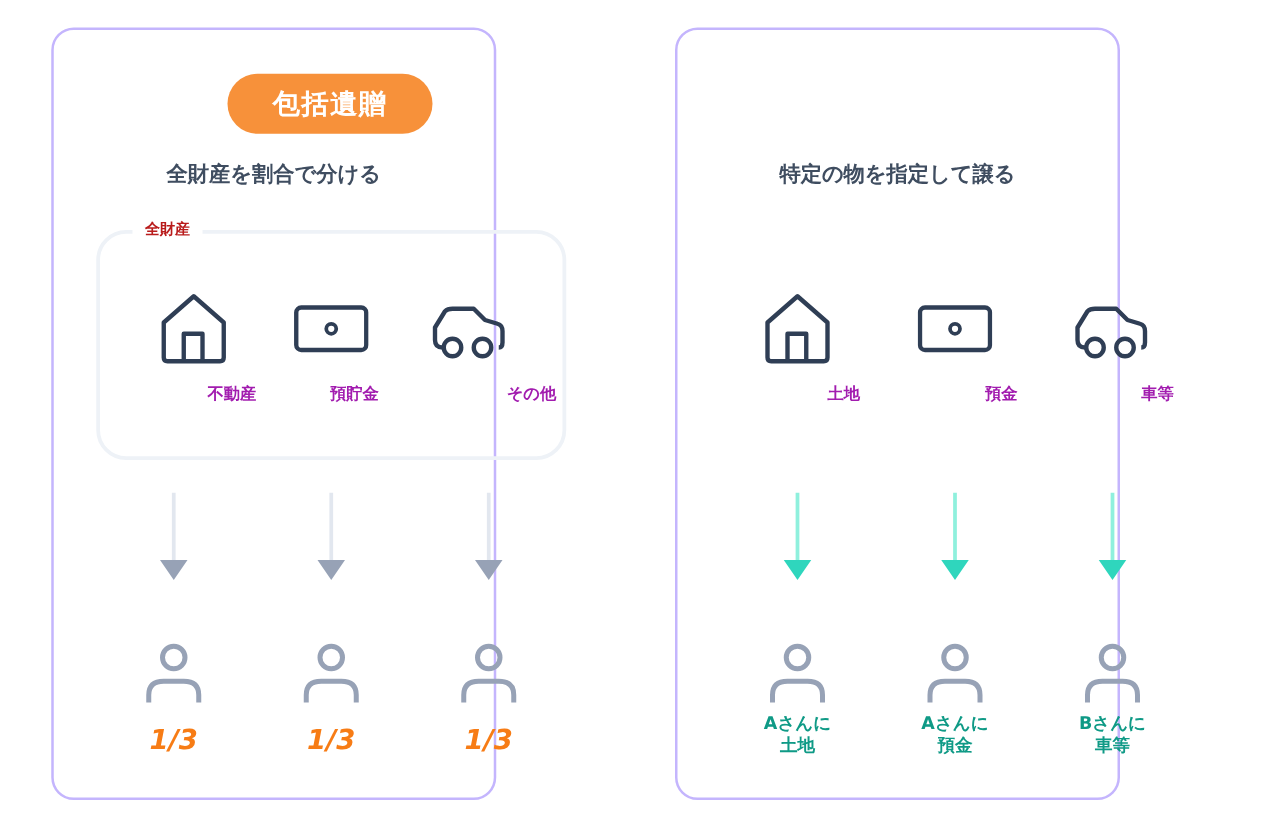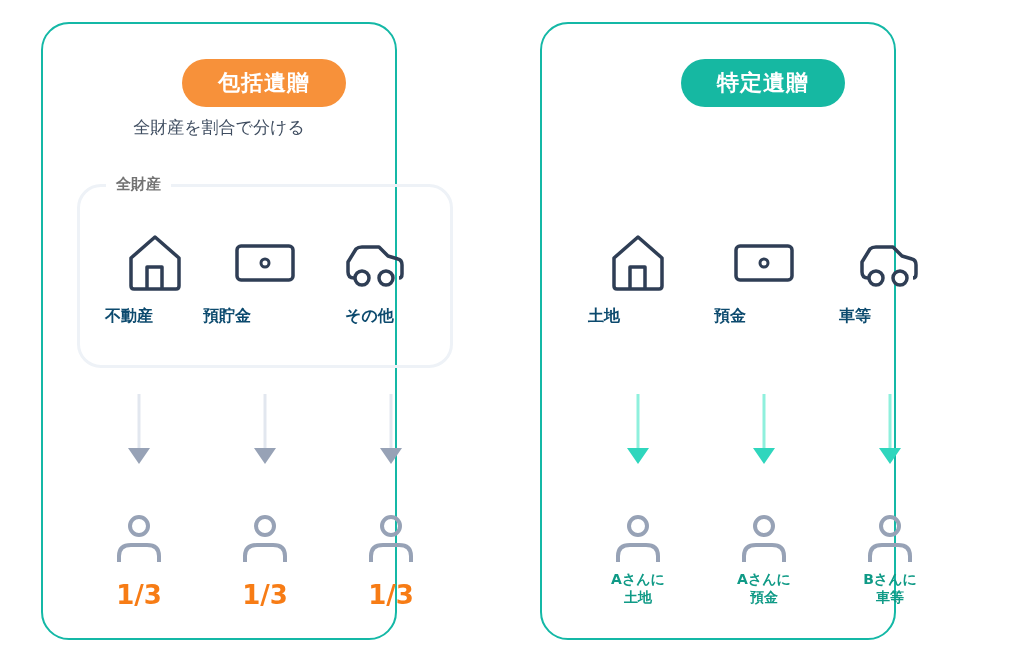--- a/index.html
+++ b/index.html
@@ -1,32 +1,32 @@
 <!DOCTYPE html>
 <html><head>
 <meta charset="utf-8">
 <style>
   html,body{margin:0;padding:0;}
   body{width:1024px;height:662px;background:#ffffff;position:relative;overflow:hidden;
        font-family:"DejaVu Sans","Liberation Sans",sans-serif;color:#3b4a5e;}
-  .card{position:absolute;top:22px;width:356px;height:618px;border:2px solid #14b8a6;border-radius:28px;background:#fff;box-sizing:border-box;}
+  .card{position:absolute;top:22px;width:356px;height:618px;border:2px solid #c4b5fd;border-radius:18px;background:#fff;box-sizing:border-box;}
   .card.left{left:41px;}
   .card.right{left:540px;}
   .pill{position:absolute;top:35px;height:48px;width:164px;border-radius:24px;color:#fff;font-weight:bold;font-size:22px;
         display:flex;align-items:center;justify-content:center;letter-spacing:1px;}
   .card.left .pill{left:139px;background:#f7913a;}
   .card.right .pill{left:139px;background:#16b8a2;}
-  .subtitle{position:absolute;top:92px;left:0;width:100%;text-align:center;font-size:17px;font-weight:normal;color:#3f4d60;}
+  .subtitle{position:absolute;top:104px;left:0;width:100%;text-align:center;font-size:17px;font-weight:bold;color:#3f4d60;}
   .group{position:absolute;left:34px;top:160px;width:376px;height:184px;border:3px solid #eef2f7;border-radius:24px;box-sizing:border-box;}
-  .group-label{position:absolute;left:26px;top:-12px;background:#fff;padding:0 10px;font-size:15px;font-weight:bold;color:#737373;}
+  .group-label{position:absolute;left:26px;top:-12px;background:#fff;padding:0 10px;font-size:12px;font-weight:bold;color:#b91c1c;}
   .asset-icon{position:absolute;top:208px;width:60px;height:60px;}
-  .asset-label{position:absolute;top:282px;width:100px;text-align:left;font-size:16px;font-weight:bold;color:#0c4a6e;}
+  .asset-label{position:absolute;top:282px;width:100px;text-align:right;font-size:13px;font-weight:bold;color:#a21caf;}
   .arrow{position:absolute;top:370px;width:24px;height:72px;}
   .person{position:absolute;top:488px;width:48px;height:52px;}
-  .share{position:absolute;top:556px;width:100px;text-align:center;font-size:26px;font-weight:bold;color:#f77c15;}
+  .share{position:absolute;top:556px;width:100px;text-align:center;font-size:22px;font-weight:bold;font-style:italic;color:#f77c15;}
   .recipient{position:absolute;top:546px;width:110px;text-align:center;font-size:14px;font-weight:bold;color:#0f9a86;line-height:18px;}
 </style>
 </head>
 <body>
 
 <svg width="0" height="0" style="position:absolute">
   <defs>
     <g id="house">
       <path d="M6 26 L30 5 L54 26 L54 54 Q54 57 51 57 L9 57 Q6 57 6 54 Z" fill="none" stroke="#2f3e55" stroke-width="3.5" stroke-linejoin="round"></path>
       <path d="M22 57 L22 35 L37 35 L37 57" fill="none" stroke="#2f3e55" stroke-width="3.5" stroke-linejoin="round"></path>
@@ -88,21 +88,21 @@
     </svg>
   <svg class="person" style="left:324px" viewBox="0 0 48 52">
       <use href="#person"></use>
     </svg>
   <div class="share" style="left:46px">1/3</div>
   <div class="share" style="left:172px">1/3</div>
   <div class="share" style="left:298px">1/3</div>
 </div>
 
 <div class="card right">
-  <div class="pill">特定遺贈</div>
+  <div class="subtitle">特定の物を指定して譲る</div>
 
   <svg class="asset-icon" style="left:66px" viewBox="0 0 60 60">
       <use href="#house"></use>
     </svg>
   <svg class="asset-icon" style="left:192px" viewBox="0 0 60 60">
       <use href="#bill"></use>
     </svg>
   <svg class="asset-icon" style="left:317px" viewBox="0 0 60 60">
       <use href="#car"></use>
     </svg>

